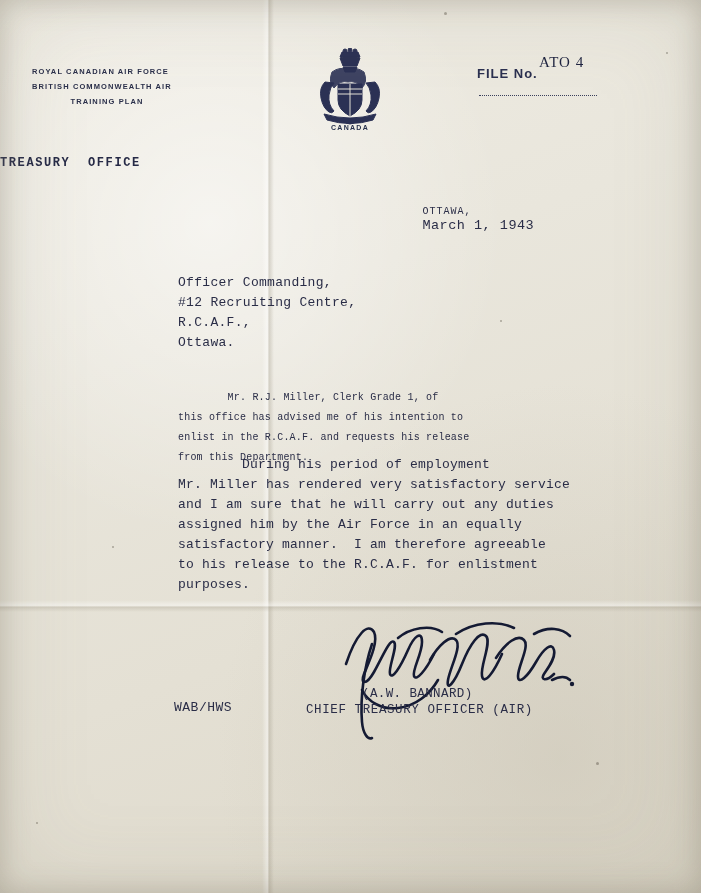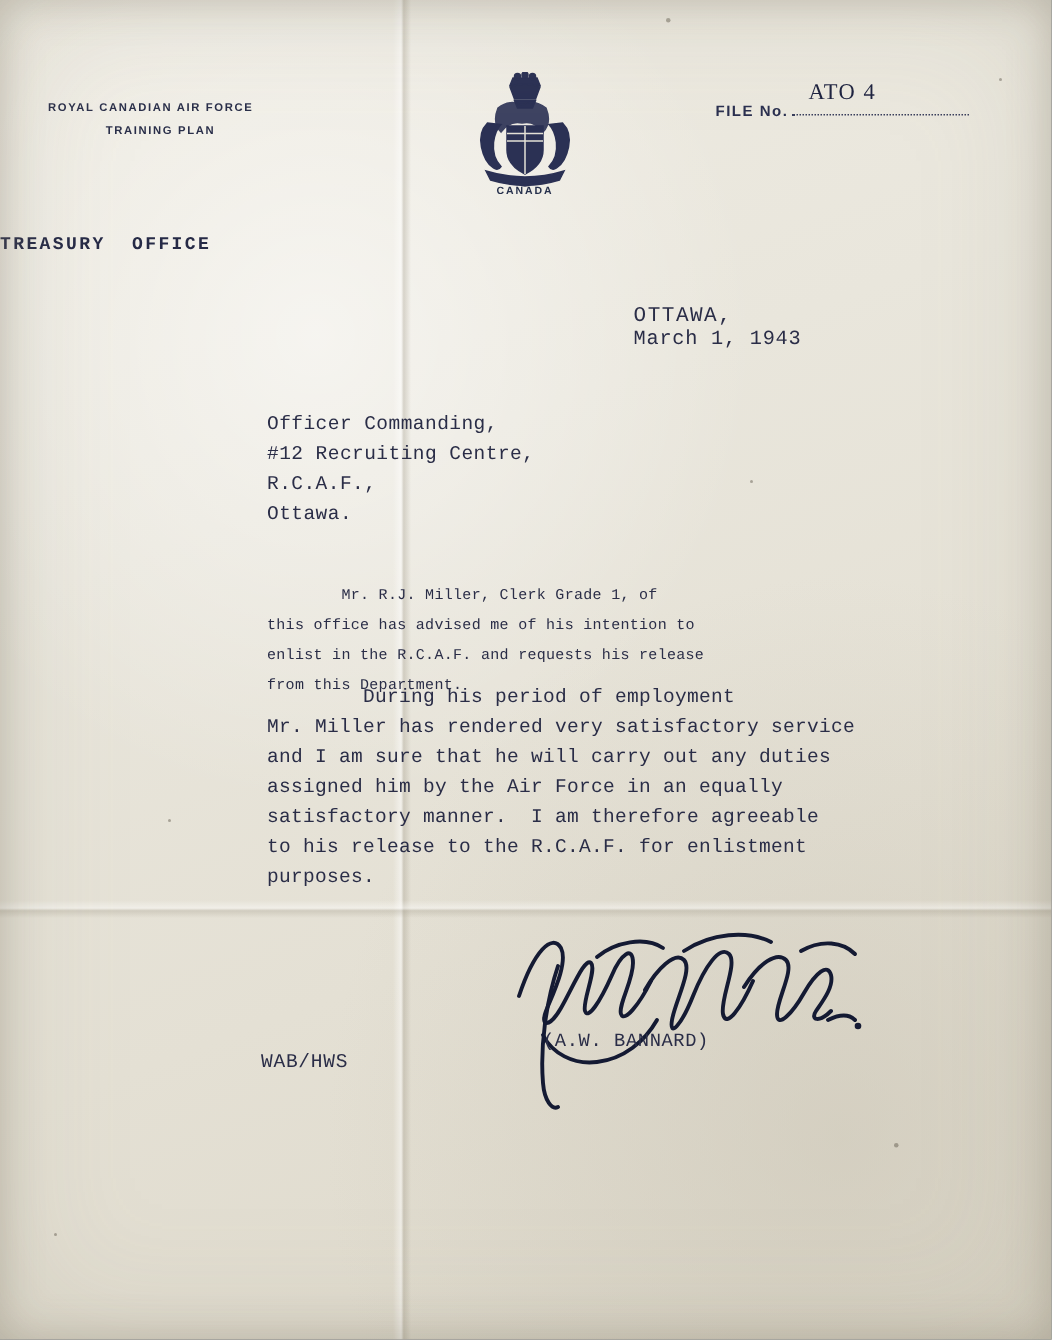--- a/index.html
+++ b/index.html
@@ -88,21 +88,21 @@
   }
 
   .fileno {
     position: absolute;
     right: 44px;
     top: 64px;
     width: 180px;
     text-align: left;
   }
   .fileno .lbl {
-    font-size: 10px;
+    font-size: 13px;
     letter-spacing: 1px;
     color: #2b3050;
     font-weight: bold;
   }
   .fileno .dots {
     display: inline-block;
     border-bottom: 1px dotted #3a3f5c;
     width: 118px;
     height: 10px;
     margin-left: 2px;
@@ -133,21 +133,21 @@
     font-weight: bold;
     color: #262a46;
   }
   .dateline {
     left: 388px;
     top: 188px;
     font-size: 13.5px;
     letter-spacing: 0.5px;
   }
   .dateline .city {
-    font-size: 14px;
+    font-size: 10px;
     letter-spacing: 1px;
     font-family: Liberation Mono, monospace;
   }
   .addressee {
     left: 178px;
     top: 273px;
     font-size: 13px;
     line-height: 20px;
     letter-spacing: 0.3px;
   }
@@ -204,20 +204,21 @@
 
   <div class="speck" style="left:444px; top:12px; width:3px; height:3px;"></div>
   <div class="speck" style="left:666px; top:52px; width:2px; height:2px;"></div>
   <div class="speck" style="left:500px; top:320px; width:2px; height:2px;"></div>
   <div class="speck" style="left:112px; top:546px; width:2px; height:2px;"></div>
   <div class="speck" style="left:596px; top:762px; width:3px; height:3px;"></div>
   <div class="speck" style="left:36px; top:822px; width:2px; height:2px;"></div>
 
   <div class="hdr-left">
     <div class="l1">ROYAL CANADIAN AIR FORCE</div>
+    <div class="l2">BRITISH COMMONWEALTH AIR</div>
     <div class="l3">TRAINING PLAN</div>
   </div>
 
   <div class="crest">
     <svg viewBox="0 0 76 82" width="76" height="82" aria-hidden="true">
       <g fill="#2b3154" stroke="#2b3154">
 
         <path d="M30 4 h16 l2 5 h-20 z"></path>
         <circle cx="33" cy="3" r="2"></circle>
           <circle cx="38" cy="2" r="2"></circle>
@@ -285,15 +286,16 @@
         <path d="M196 36 C210 28, 224 30, 232 38"></path>
         <path d="M214 82 C222 78, 228 78, 232 82"></path>
         <path d="M24 92 C30 104, 44 112, 60 110 C78 108, 92 96, 100 82"></path>
         <path d="M34 46 C26 70, 22 100, 24 124 C25 136, 30 142, 34 140"></path>
       </g>
       <circle cx="234" cy="86" r="2.2" fill="#141a33"></circle>
     </svg>
   </div>
 
   <div class="tw sig-name">(A.W. BANNARD)</div>
+  <div class="tw sig-title">CHIEF TREASURY OFFICER (AIR)</div>
 
   <div class="edge-shadow"></div>
 </div>
 
 </body></html>

